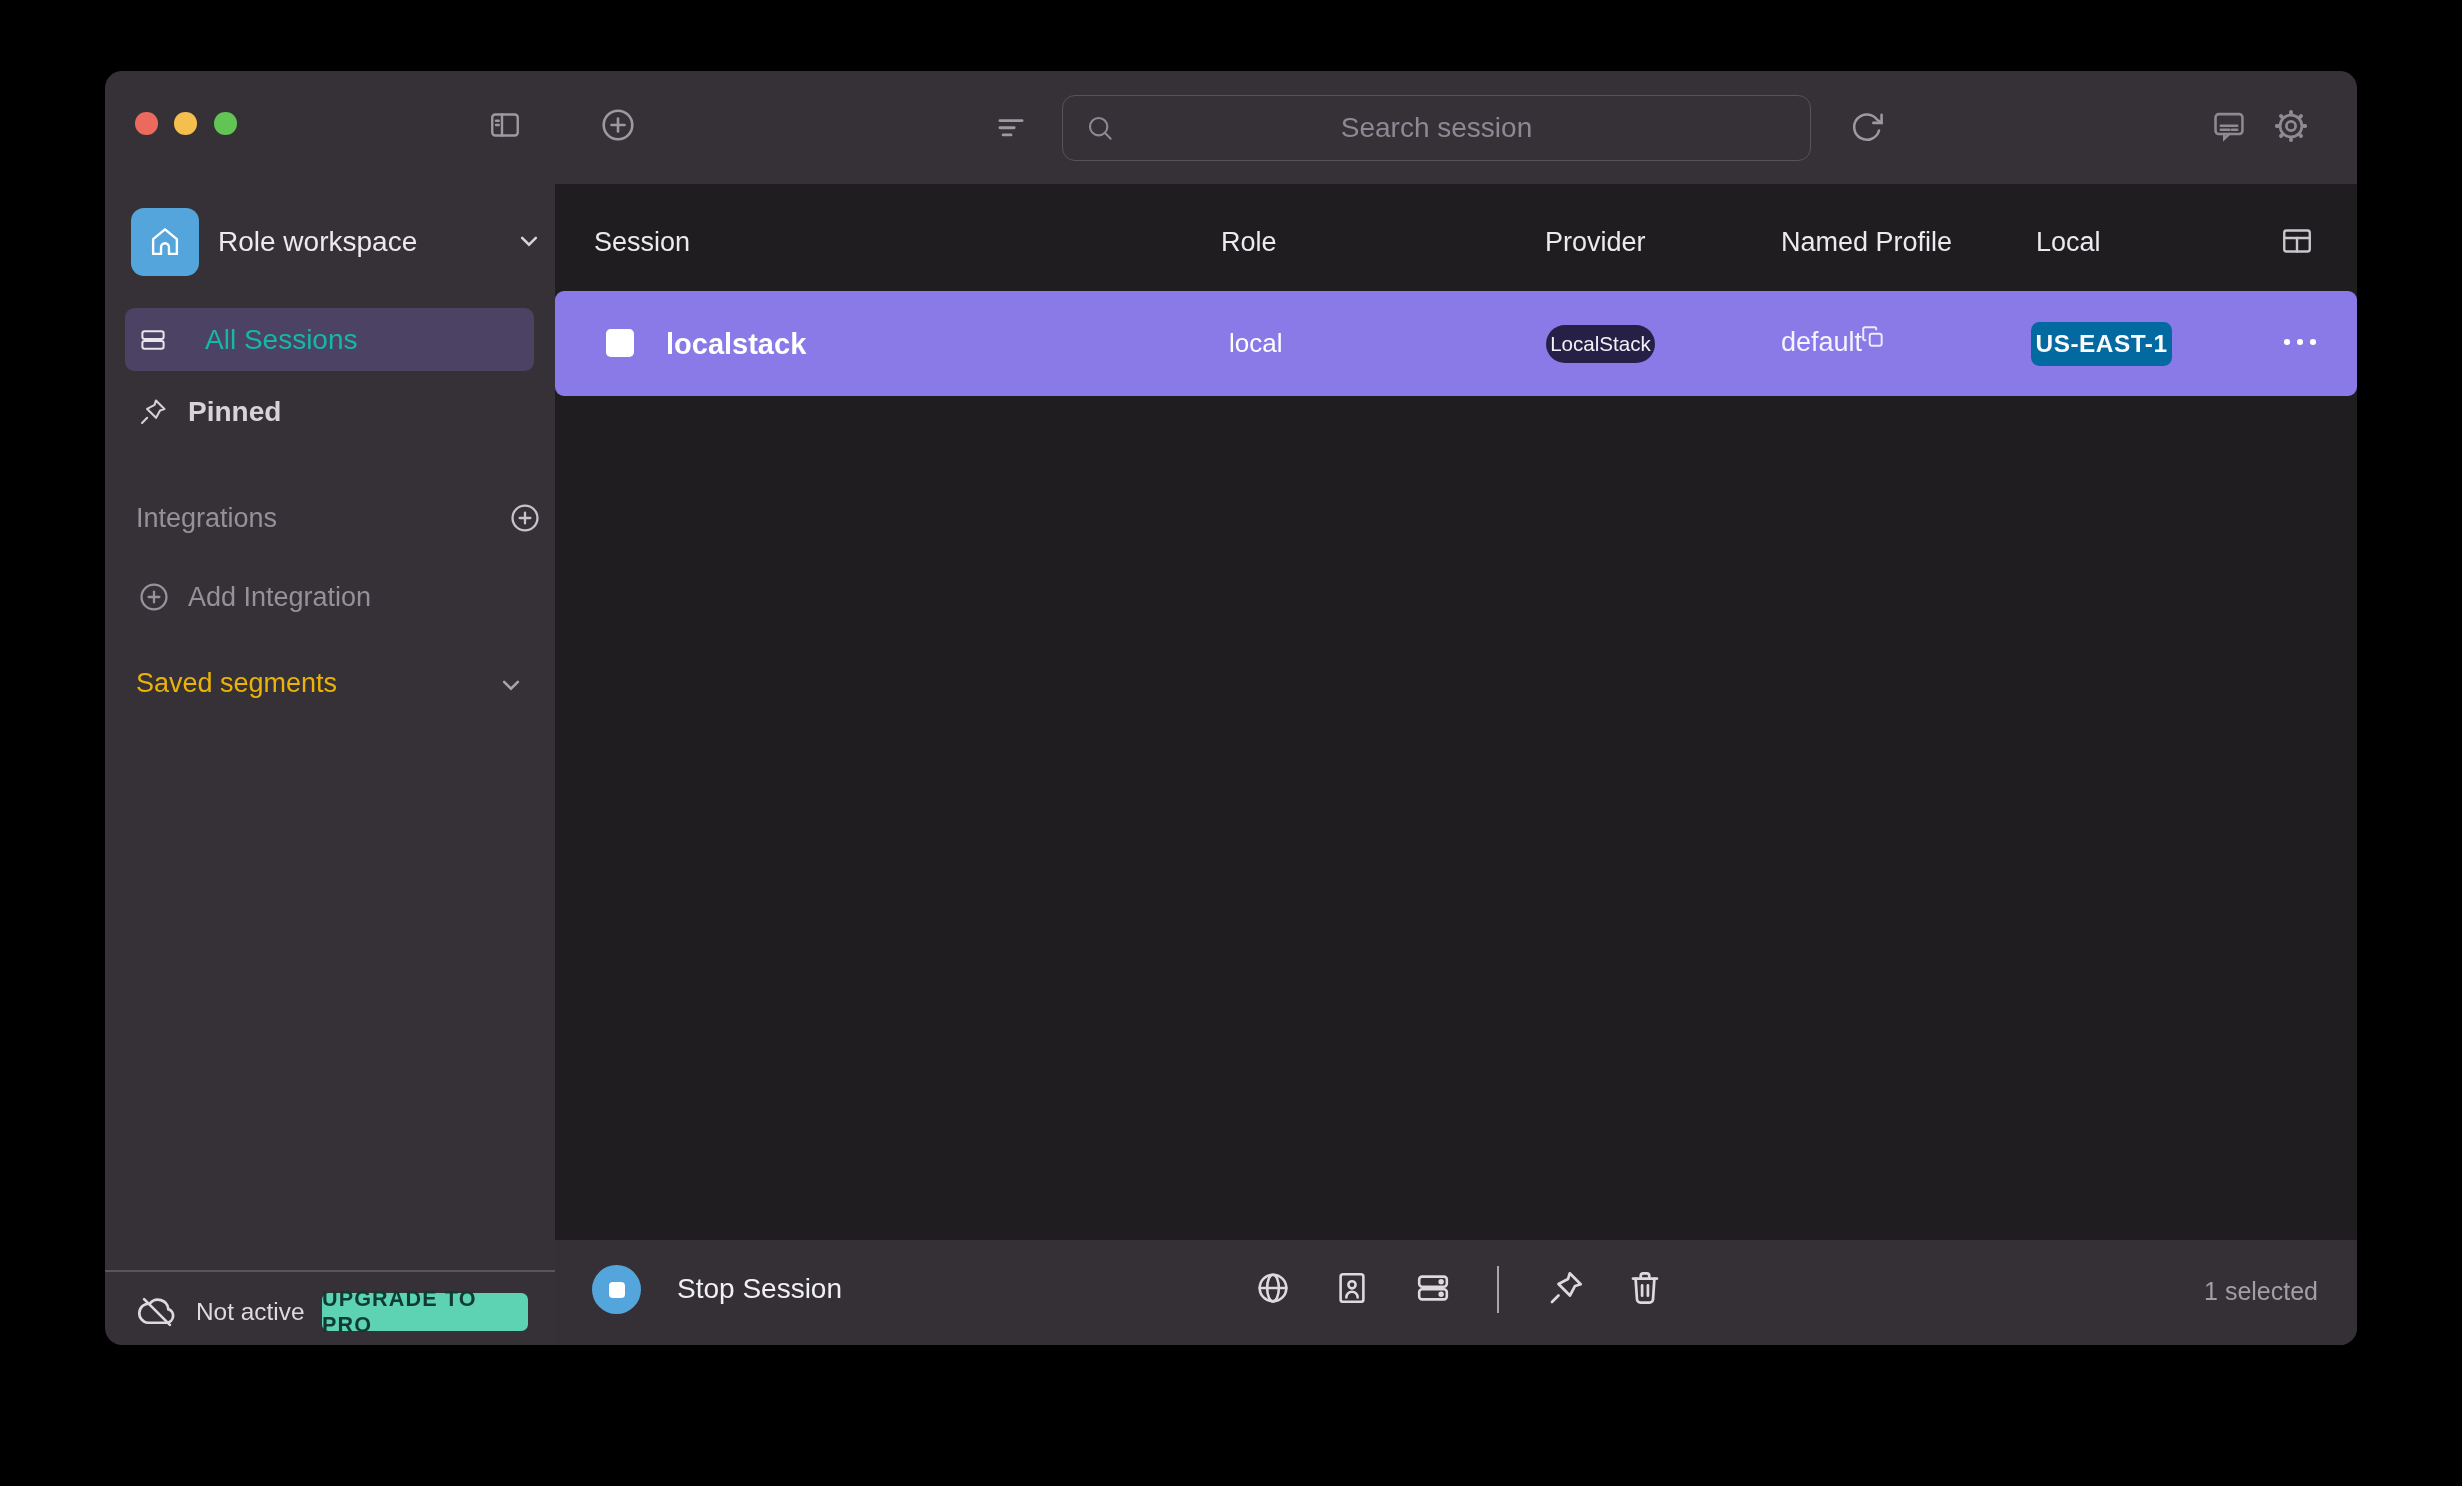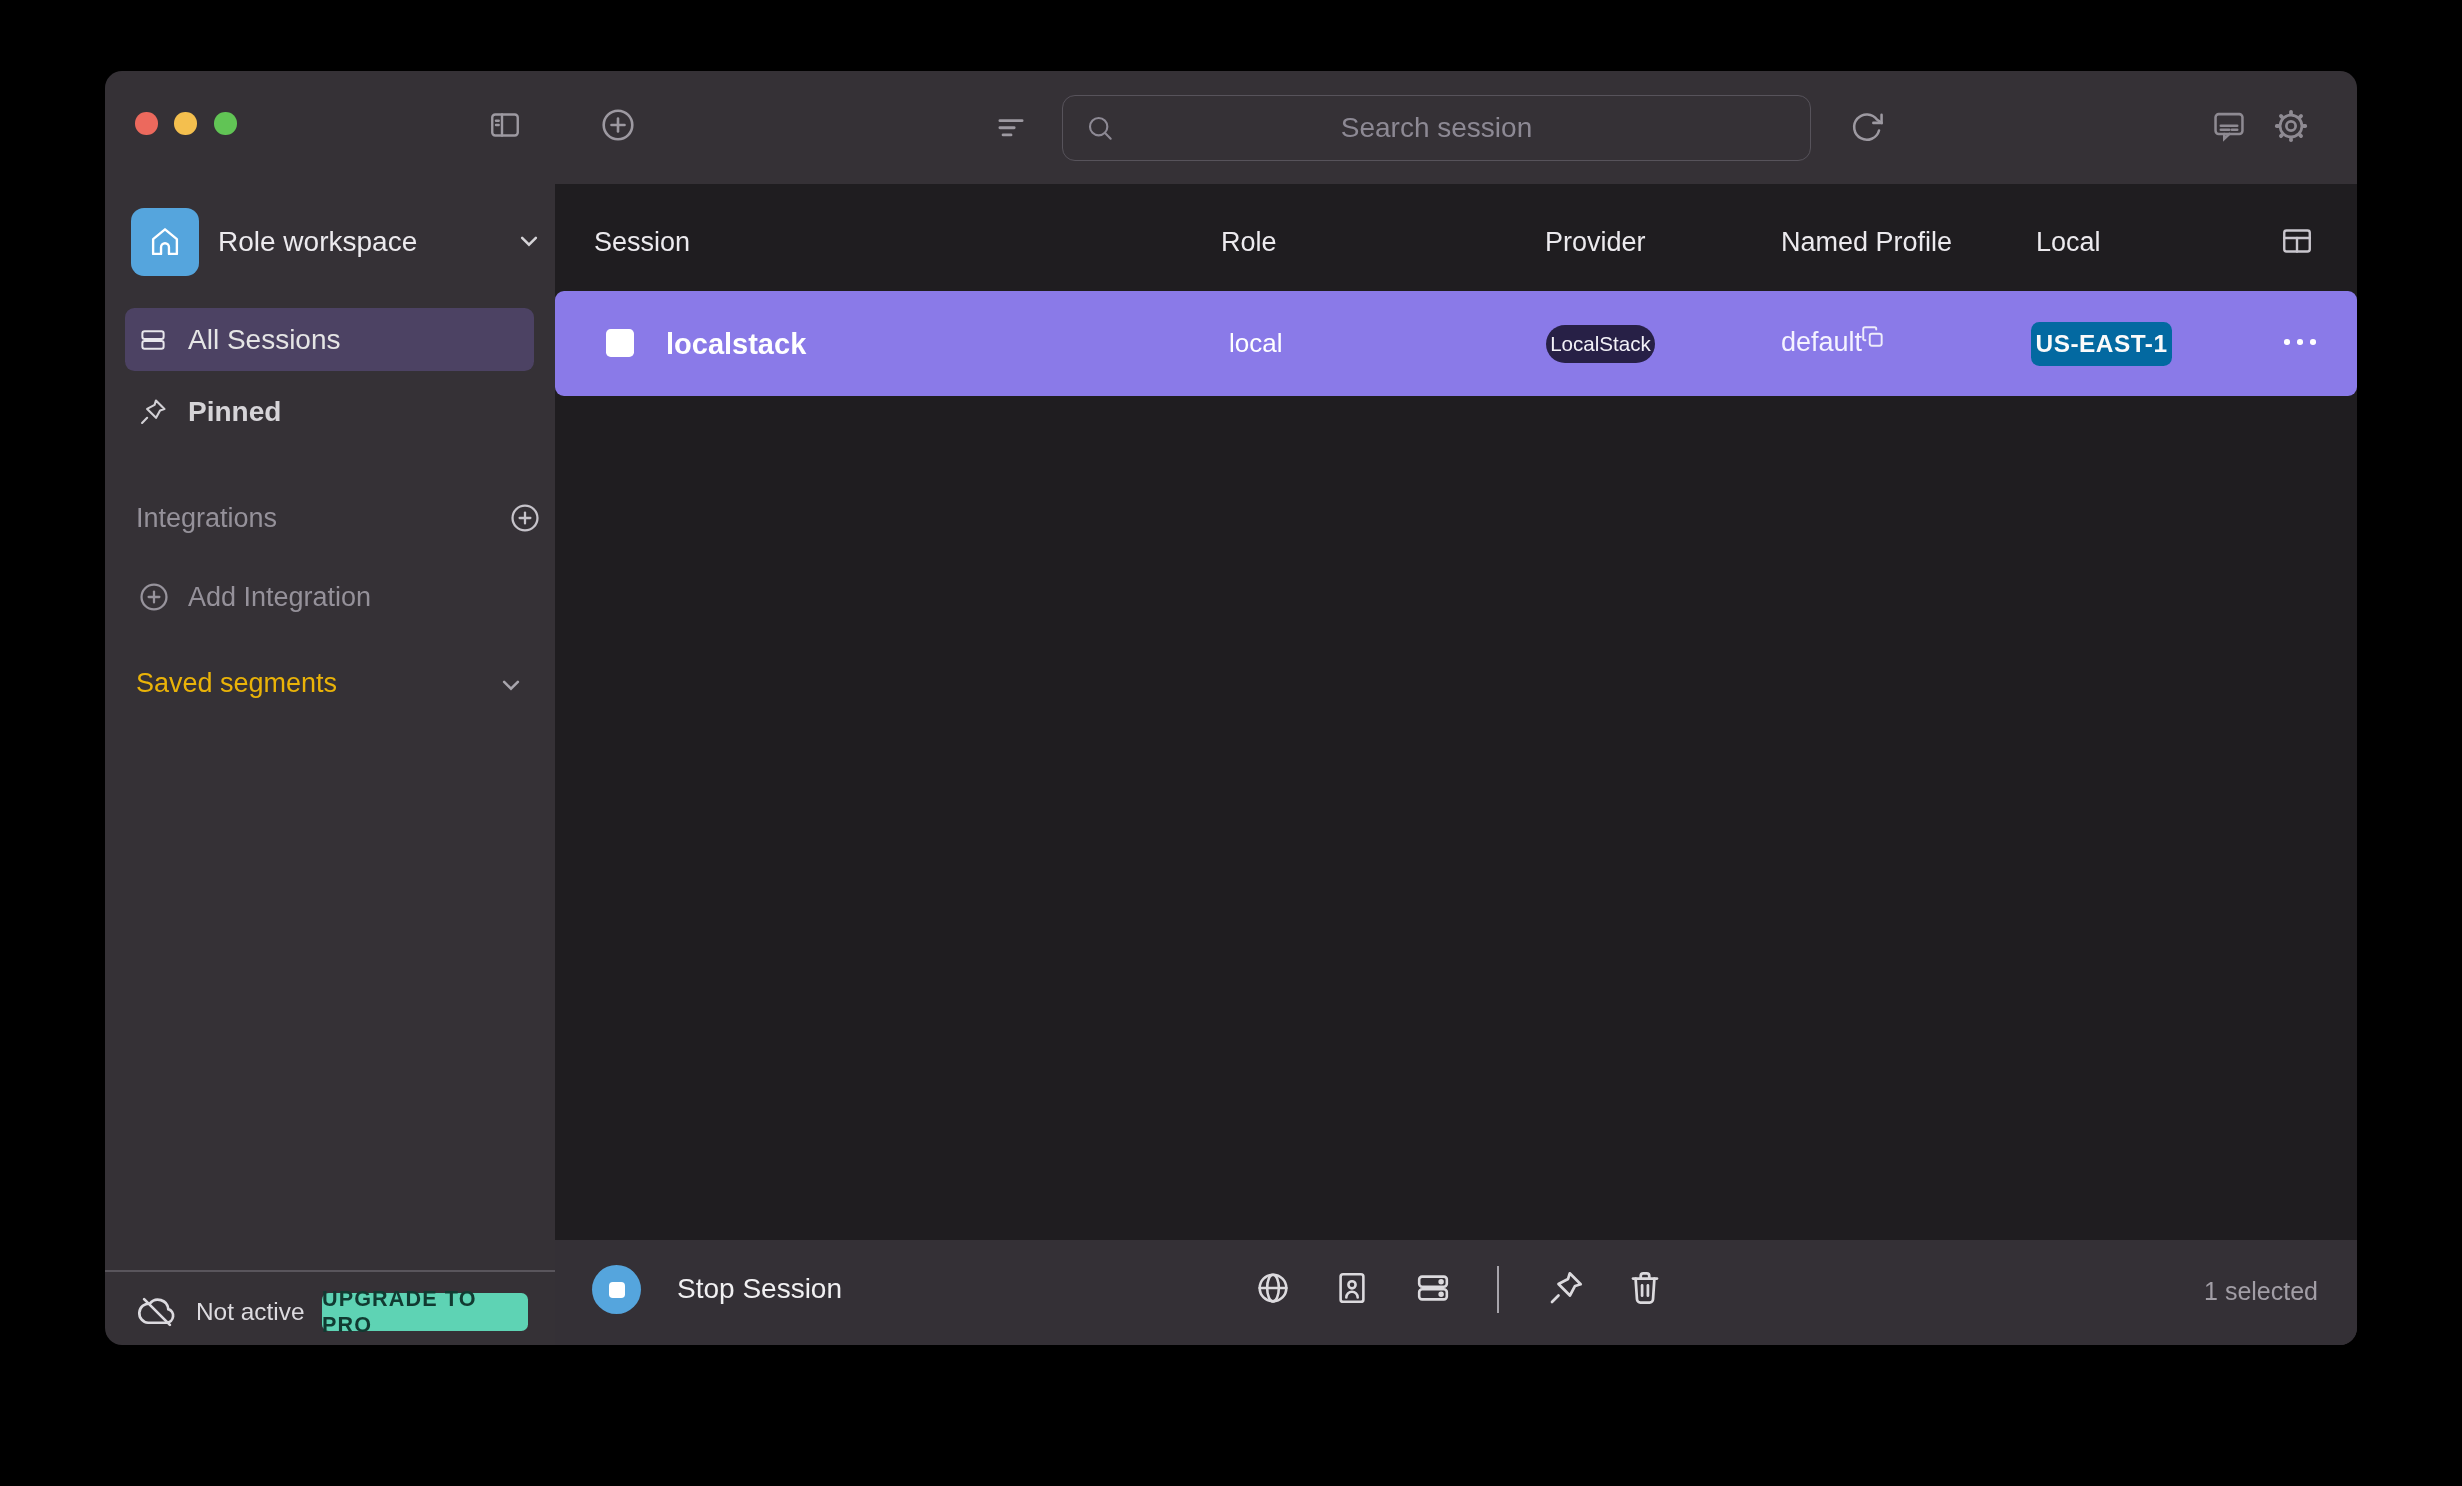--- a/index.html
+++ b/index.html
@@ -135,21 +135,21 @@
       </svg>
   </div>
 
   <div class="sel-row">
     <span class="ic" style="left:28px; top:32px; color:#e8e6ec;">
       <svg width="30" height="30" viewBox="0 0 24 24">
           <rect x="3.5" y="5" width="17" height="6.2" rx="1.8"></rect>
           <rect x="3.5" y="12.8" width="17" height="6.2" rx="1.8"></rect>
         </svg>
     </span>
-    <span class="txt" style="left:63px; top:32px; font-size:28px; color:#e5e5e5;">All Sessions</span>
+    <span class="txt" style="left:80px; top:32px; font-size:28px; color:#14b8a6;">All Sessions</span>
   </div>
 
   <div>
     <span class="ic" style="left:48px; top:341px; color:#d2d0d5;">
       <svg width="32" height="32" viewBox="0 0 24 24">
           <path d="M14.2 3.4l6.4 6.4-3.3 1-3 5.6-6.7-6.7 5.6-3z" stroke-linejoin="round"></path>
           <line x1="7.6" y1="16.4" x2="3.8" y2="20.2"></line>
         </svg>
     </span>
     <span class="txt" style="left:83px; top:341px; font-size:28px; color:#d6d4d8;font-weight:bold;">Pinned</span>

